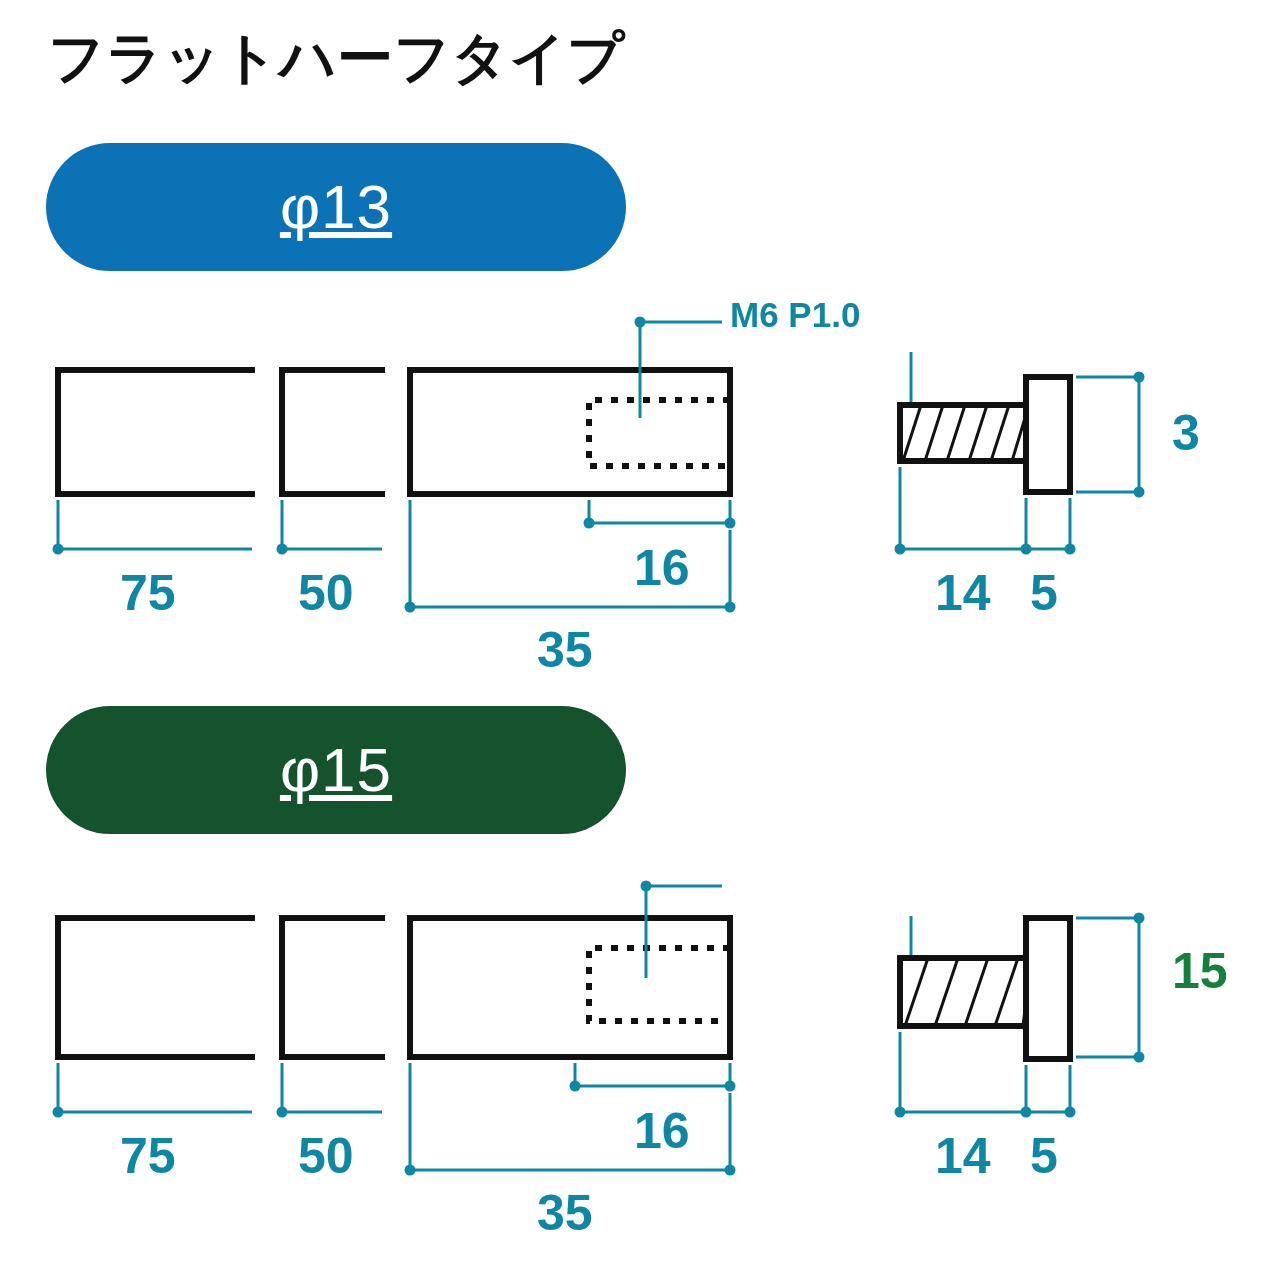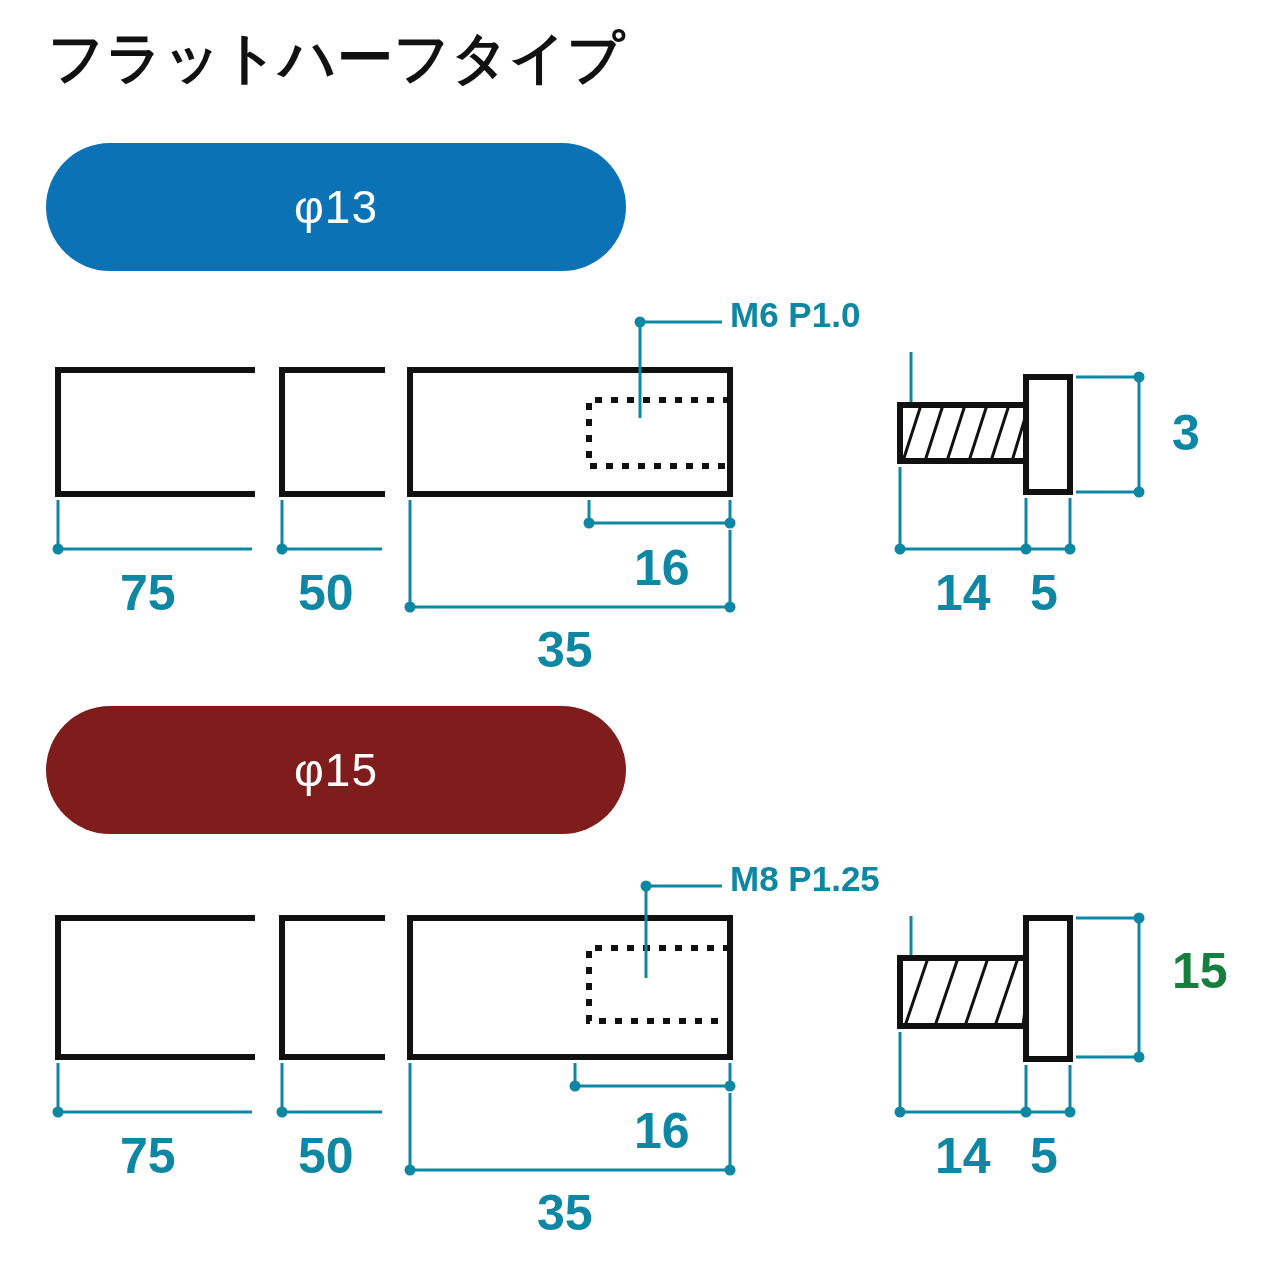--- a/index.html
+++ b/index.html
@@ -34,24 +34,25 @@
     line-height: 1;
   }
 
   .type-badge {
     position: absolute;
     display: flex;
     align-items: center;
     justify-content: center;
     border-radius: 999px;
     color: #ffffff;
-    font-size: 46px;
+    font-size: 62px;
     font-weight: 400;
     letter-spacing: 1px;
     line-height: 1;
+    text-decoration: underline;
   }
   .badge-13 { left: 46px; top: 143px; width: 580px; height: 128px; }
   .badge-15 { left: 46px; top: 706px; width: 580px; height: 128px; }
 
   .svg-layer {
     position: absolute;
     left: 0;
     top: 0;
     width: 1280px;
     height: 1280px;
@@ -77,21 +78,21 @@
 <body style="background: rgb(255, 255, 255);">
 
 <div id="page-root">
 
   <div class="page-title" style="color: rgb(17, 17, 17);">フラットハーフタイプ</div>
 
   <div class="type-badge badge-13" style="background: rgb(11, 114, 181);">
     <span>φ13</span>
   </div>
 
-  <div class="type-badge badge-15" style="background: #7f1d1d; text-align: right;">
+  <div class="type-badge badge-15" style="background: #14532d; text-align: right;">
     <span>φ15</span>
   </div>
 
   <svg class="svg-layer" viewBox="0 0 1280 1280">
 
     <g>
 
       <g>
         <path d="M 252 370 L 58 370 L 58 494 L 252 494" fill="none" stroke="#111111" stroke-width="6" stroke-linecap="square"></path>
       </g>
@@ -294,15 +295,14 @@
   <div class="dim-text" style="left: 634px; top: 1106px; color: rgb(13, 135, 163);">16</div>
 
   <div class="dim-text" style="left: 537px; top: 1188px; color: rgb(13, 135, 163);">35</div>
 
   <div class="dim-text" style="left: 935px; top: 1131px; color: rgb(13, 135, 163);">14</div>
 
   <div class="dim-text" style="left: 1030px; top: 1131px; color: rgb(13, 135, 163);">5</div>
 
   <div class="dim-text" style="left: 1172px; top: 946px; color: #15803d;">15</div>
 
-  <div class="thread-label" style="left: 730px; top: 861px; color: rgb(13, 135, 163);">M8 P1.25</div>
 
 </div>
 
 </body></html>

